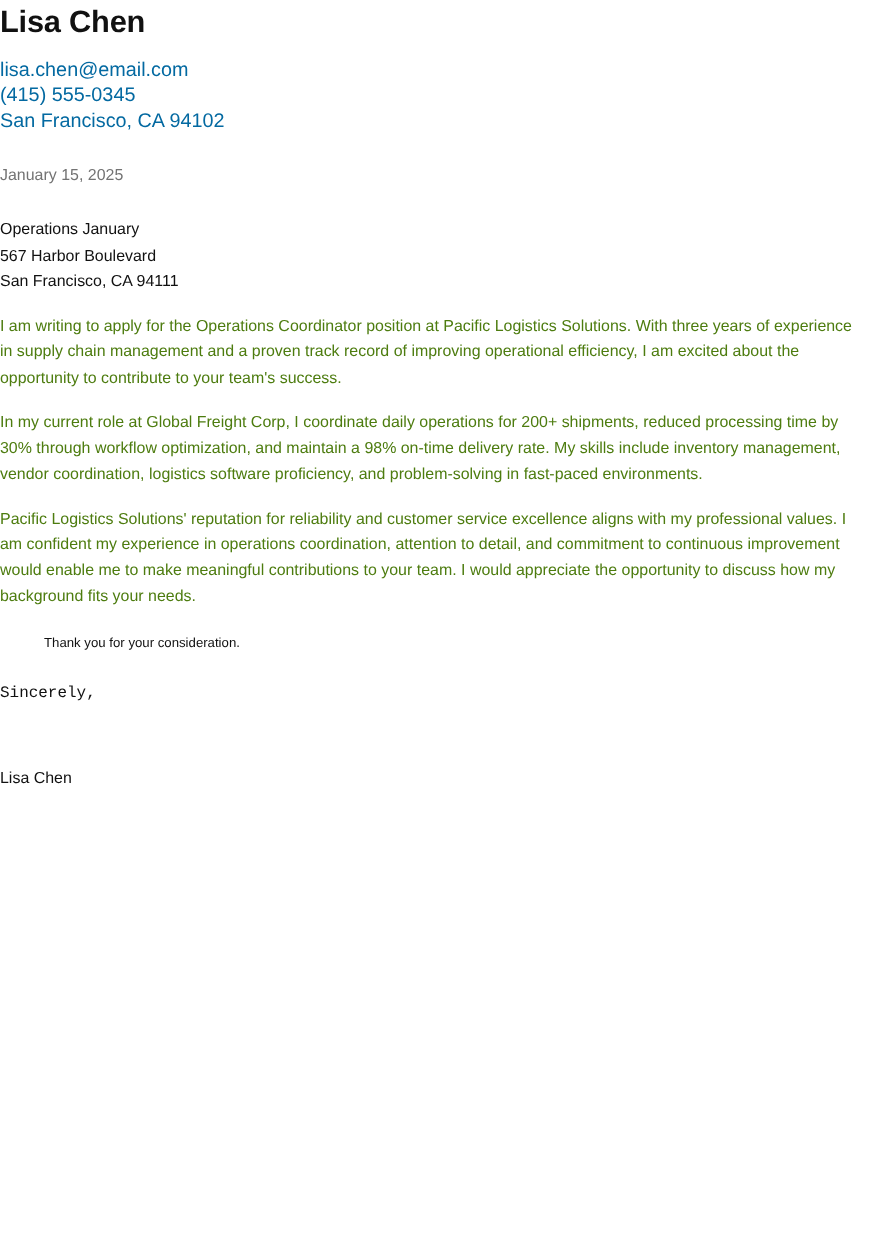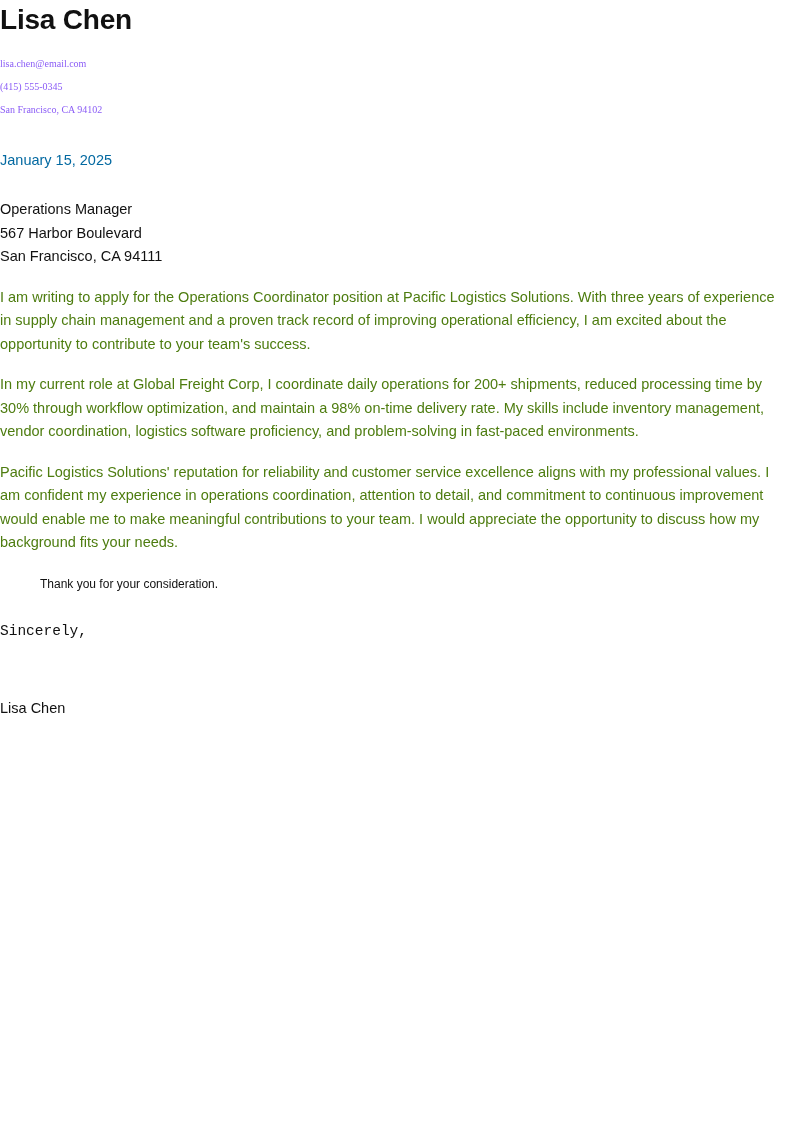--- a/index.html
+++ b/index.html
@@ -31,30 +31,29 @@
     color: #111111;
     line-height: 1.15;
     margin: 0;
     padding-top: 4px;
     letter-spacing: -0.2px;
   }
   .contact-block {
     margin-top: 16px;
   }
   .contact-line {
-    font-size: 10px;
-    color: #8b5cf6;
+    font-size: 18px;
+    color: #0369a1;
     line-height: 23px;
-    font-family: Liberation Serif, serif;
   }
 
   
   .date-line {
     font-size: 14.5px;
-    color: #0369a1;
+    color: #737373;
     line-height: 23px;
     margin-top: 28px;
   }
 
   
   .recipient-block {
     margin-top: 26px;
   }
   .recipient-line {
     font-size: 14.5px;
@@ -116,21 +115,21 @@
       <div class="contact-block">
         <div class="contact-line">lisa.chen@email.com</div>
         <div class="contact-line">(415) 555-0345</div>
         <div class="contact-line">San Francisco, CA 94102</div>
       </div>
     </header>
 
     <div class="date-line">January 15, 2025</div>
 
     <section class="recipient-block">
-      <div class="recipient-line">Operations Manager</div>
+      <div class="recipient-line">Operations January</div>
       <div class="recipient-line">567 Harbor Boulevard</div>
       <div class="recipient-line">San Francisco, CA 94111</div>
     </section>
 
 
     <section>
       <p class="body-paragraph">I am writing to apply for the Operations Coordinator position at Pacific Logistics Solutions. With three years of experience in supply chain management and a proven track record of improving operational efficiency, I am excited about the opportunity to contribute to your team's success.</p>
       <p class="body-paragraph">In my current role at Global Freight Corp, I coordinate daily operations for 200+ shipments, reduced processing time by 30% through workflow optimization, and maintain a 98% on-time delivery rate. My skills include inventory management, vendor coordination, logistics software proficiency, and problem-solving in fast-paced environments.</p>
       <p class="body-paragraph">Pacific Logistics Solutions' reputation for reliability and customer service excellence aligns with my professional values. I am confident my experience in operations coordination, attention to detail, and commitment to continuous improvement would enable me to make meaningful contributions to your team. I would appreciate the opportunity to discuss how my background fits your needs.</p>
     </section>

